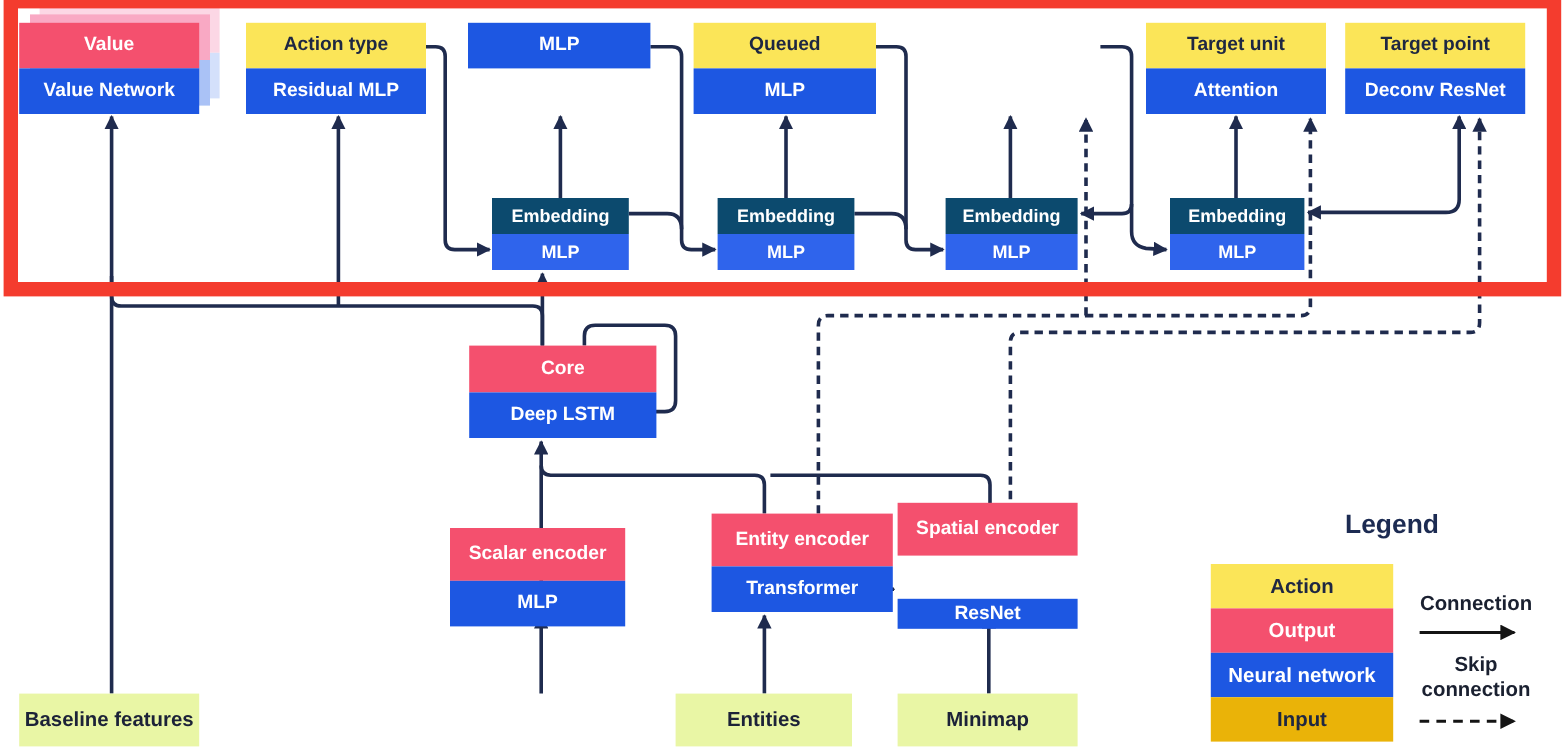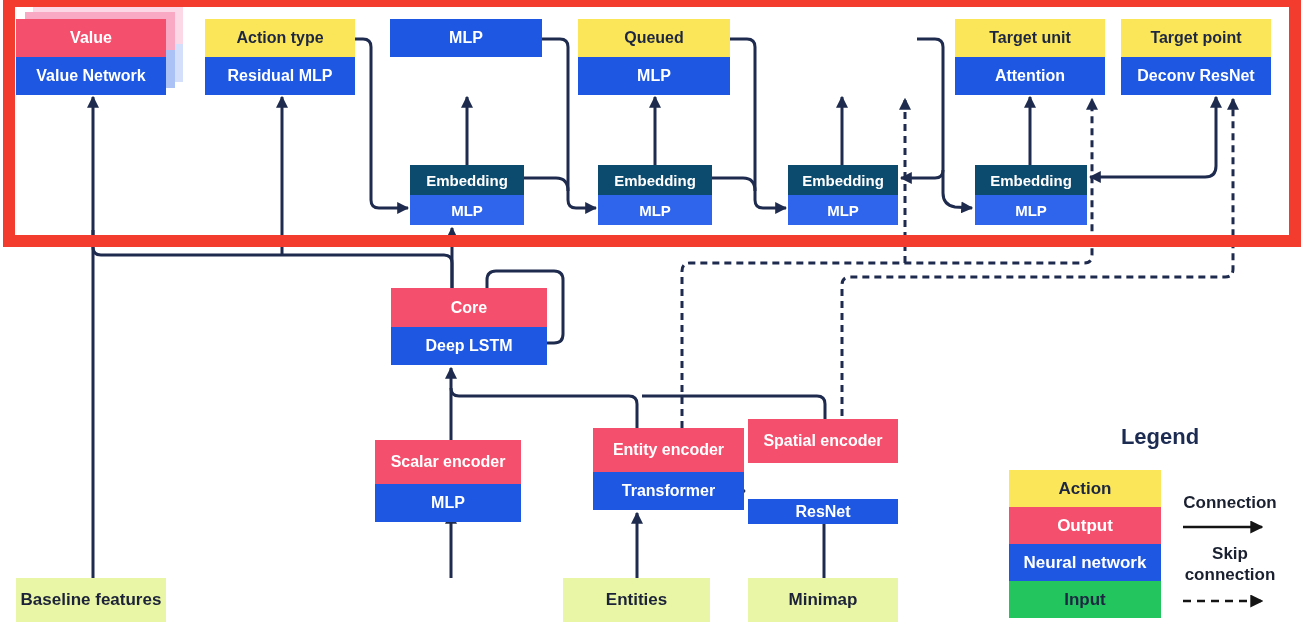--- a/index.html
+++ b/index.html
@@ -13,21 +13,21 @@
   .txt-dark{color:#1e2742;}
   .h-top{height:38px;}
   .h-bot{height:38px;}
   .e-top{height:30px;font-size:15px;}
   .e-bot{height:30px;font-size:15px;}
   .c-yellow{background:#fbe558;}
   .c-pink{background:#f4506e;}
   .c-blue{background:#1d57e2;}
   .c-epink{background:#0c4a6e;}
   .c-eblue{background:#2f64ec;}
-  .c-green{background:#22c55e;}
+  .c-green{background:#eab308;}
   .ghost{position:absolute;z-index:1;}
   .input-box{position:absolute;z-index:2;height:44px;background:#e9f6a5;display:flex;
              align-items:center;justify-content:center;font-size:17px;font-weight:700;color:#1c2238;}
   #red-frame{position:absolute;left:3px;top:-5px;width:1274px;height:228px;
              border:12px solid #f43c2e;z-index:5;pointer-events:none;}
   #legend-title{position:absolute;left:1085px;top:424px;width:150px;text-align:center;
                 font-size:22px;font-weight:700;color:#1c2b52;z-index:2;}
   #legend-swatches{position:absolute;left:1009px;top:470px;width:152px;z-index:2;}
   .lg-row{height:37px;display:flex;align-items:center;justify-content:center;
           font-size:17px;font-weight:600;}

